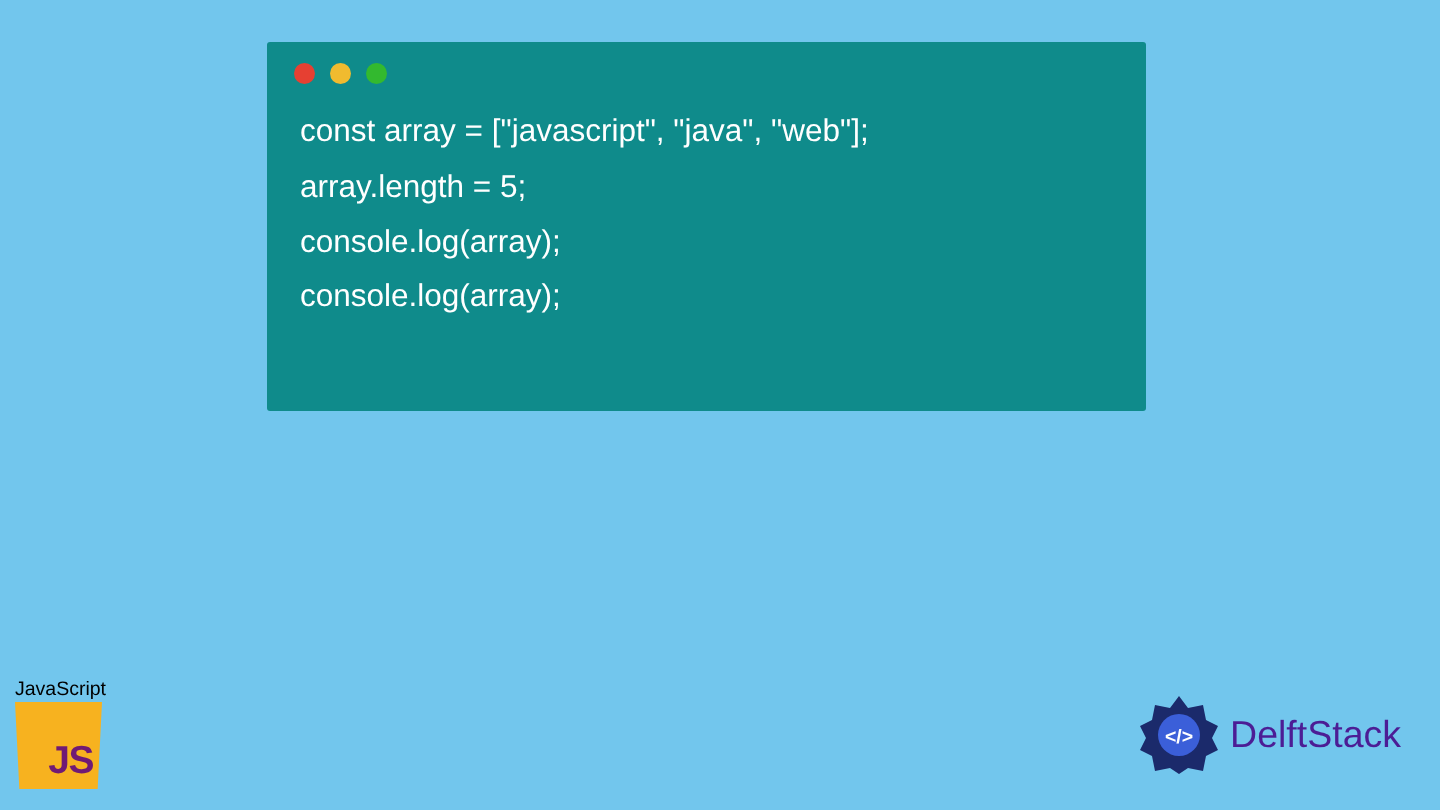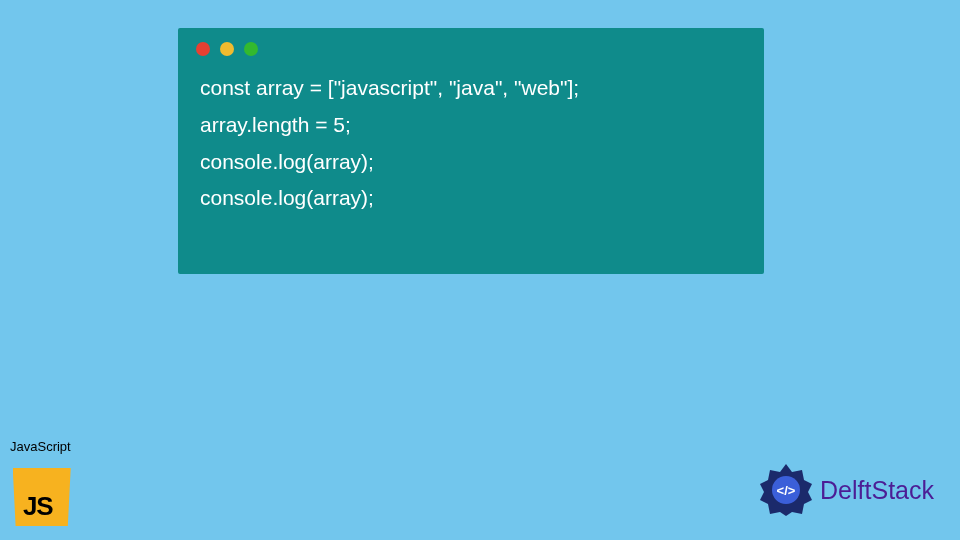--- a/index.html
+++ b/index.html
@@ -46,41 +46,40 @@
       line-height: 1.75;
       font-family: -apple-system, BlinkMacSystemFont, "Segoe UI", Arial, sans-serif;
       white-space: pre;
     }
     .js-badge {
       position: absolute;
       left: 10px;
       bottom: 14px;
       display: flex;
       flex-direction: column;
-      align-items: flex-end;
-      gap: 12px;
+      align-items: flex-start;
     }
     .js-label {
       font-size: 13px;
       color: #000;
       font-weight: 400;
       margin-bottom: 2px;
     }
     .js-logo {
       width: 58px;
       height: 58px;
       background: #f7b21f;
       position: relative;
       clip-path: polygon(0 0, 100% 0, 95% 100%, 5% 100%);
     }
     .js-logo-text {
       position: absolute;
       bottom: 4px;
-      right: 18px;
-      color: #000000;
+      right: 6px;
+      color: #701a75;
       font-weight: 700;
       font-size: 26px;
       letter-spacing: -1px;
       margin-top: 40px;
     }
     .delft-badge {
       position: absolute;
       right: 26px;
       bottom: 22px;
       display: flex;

